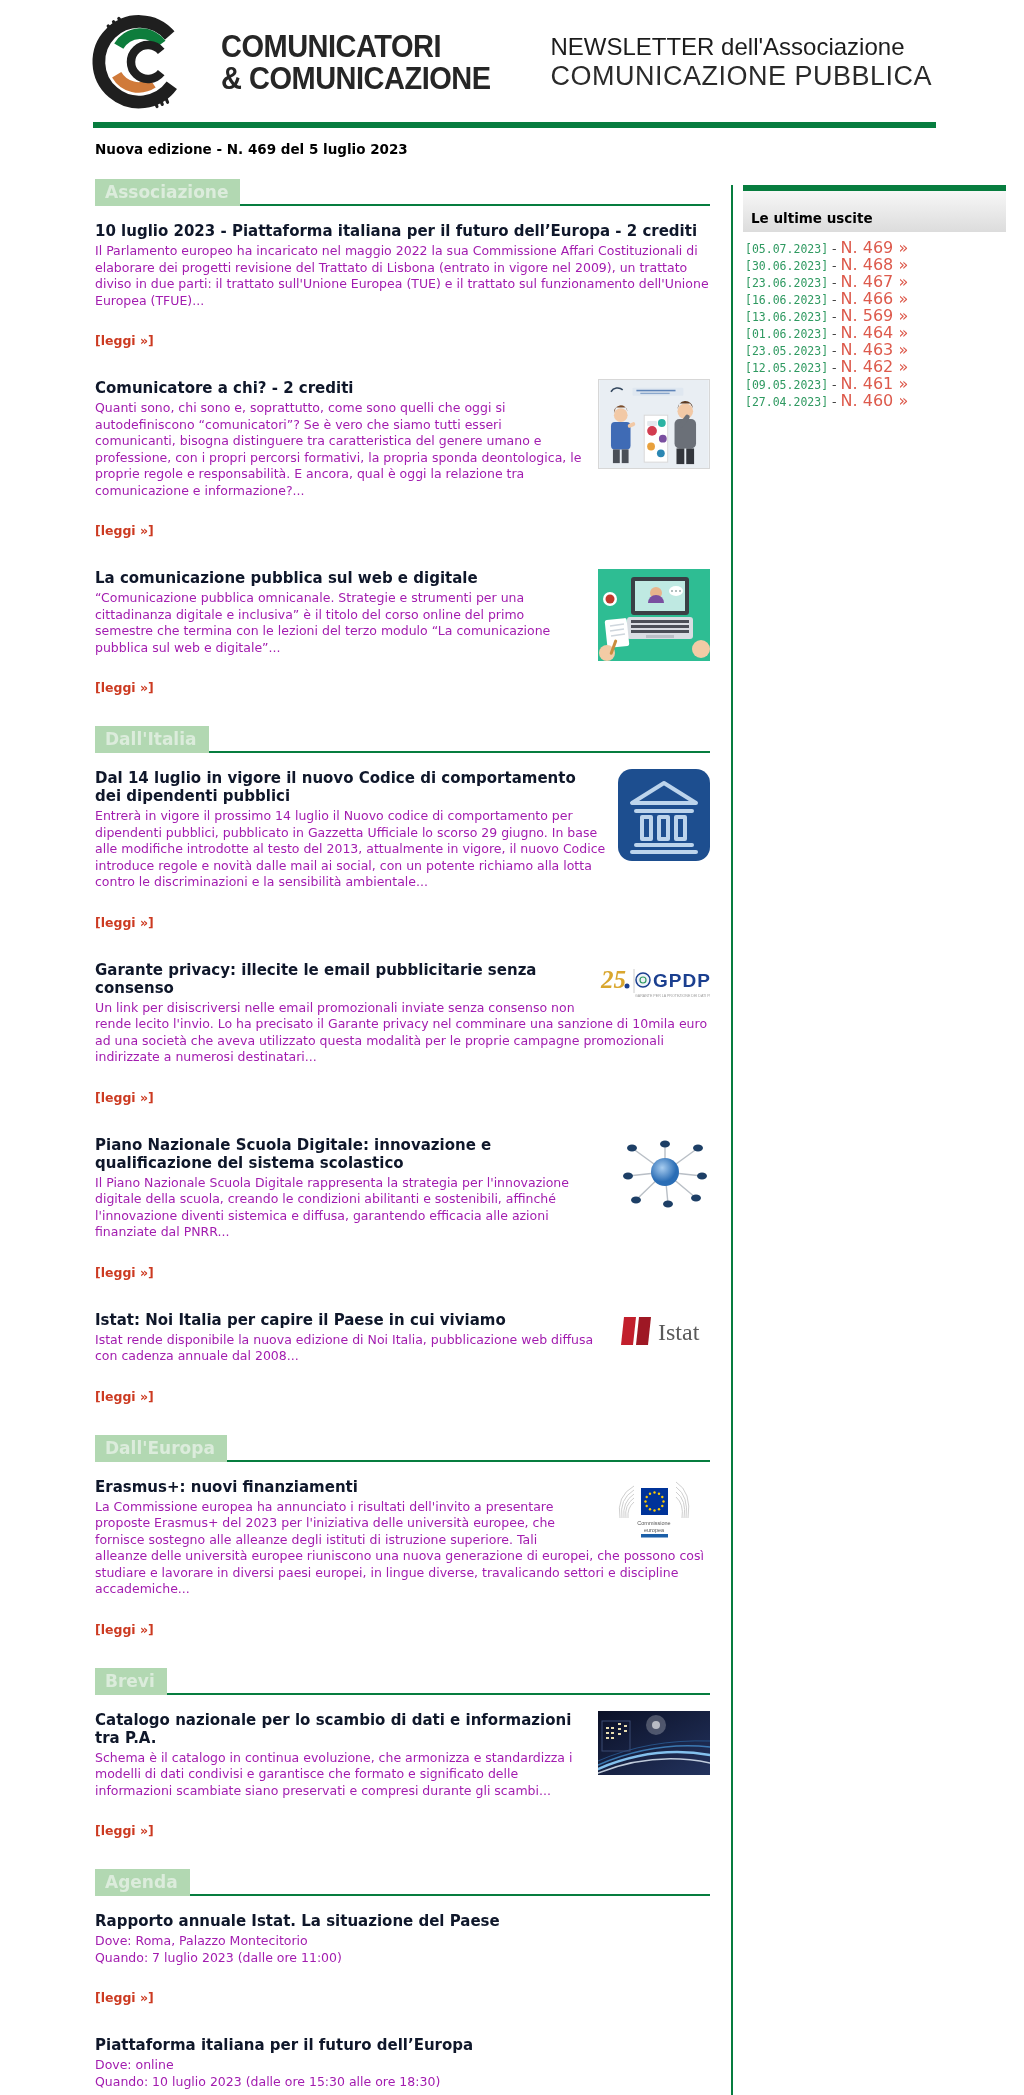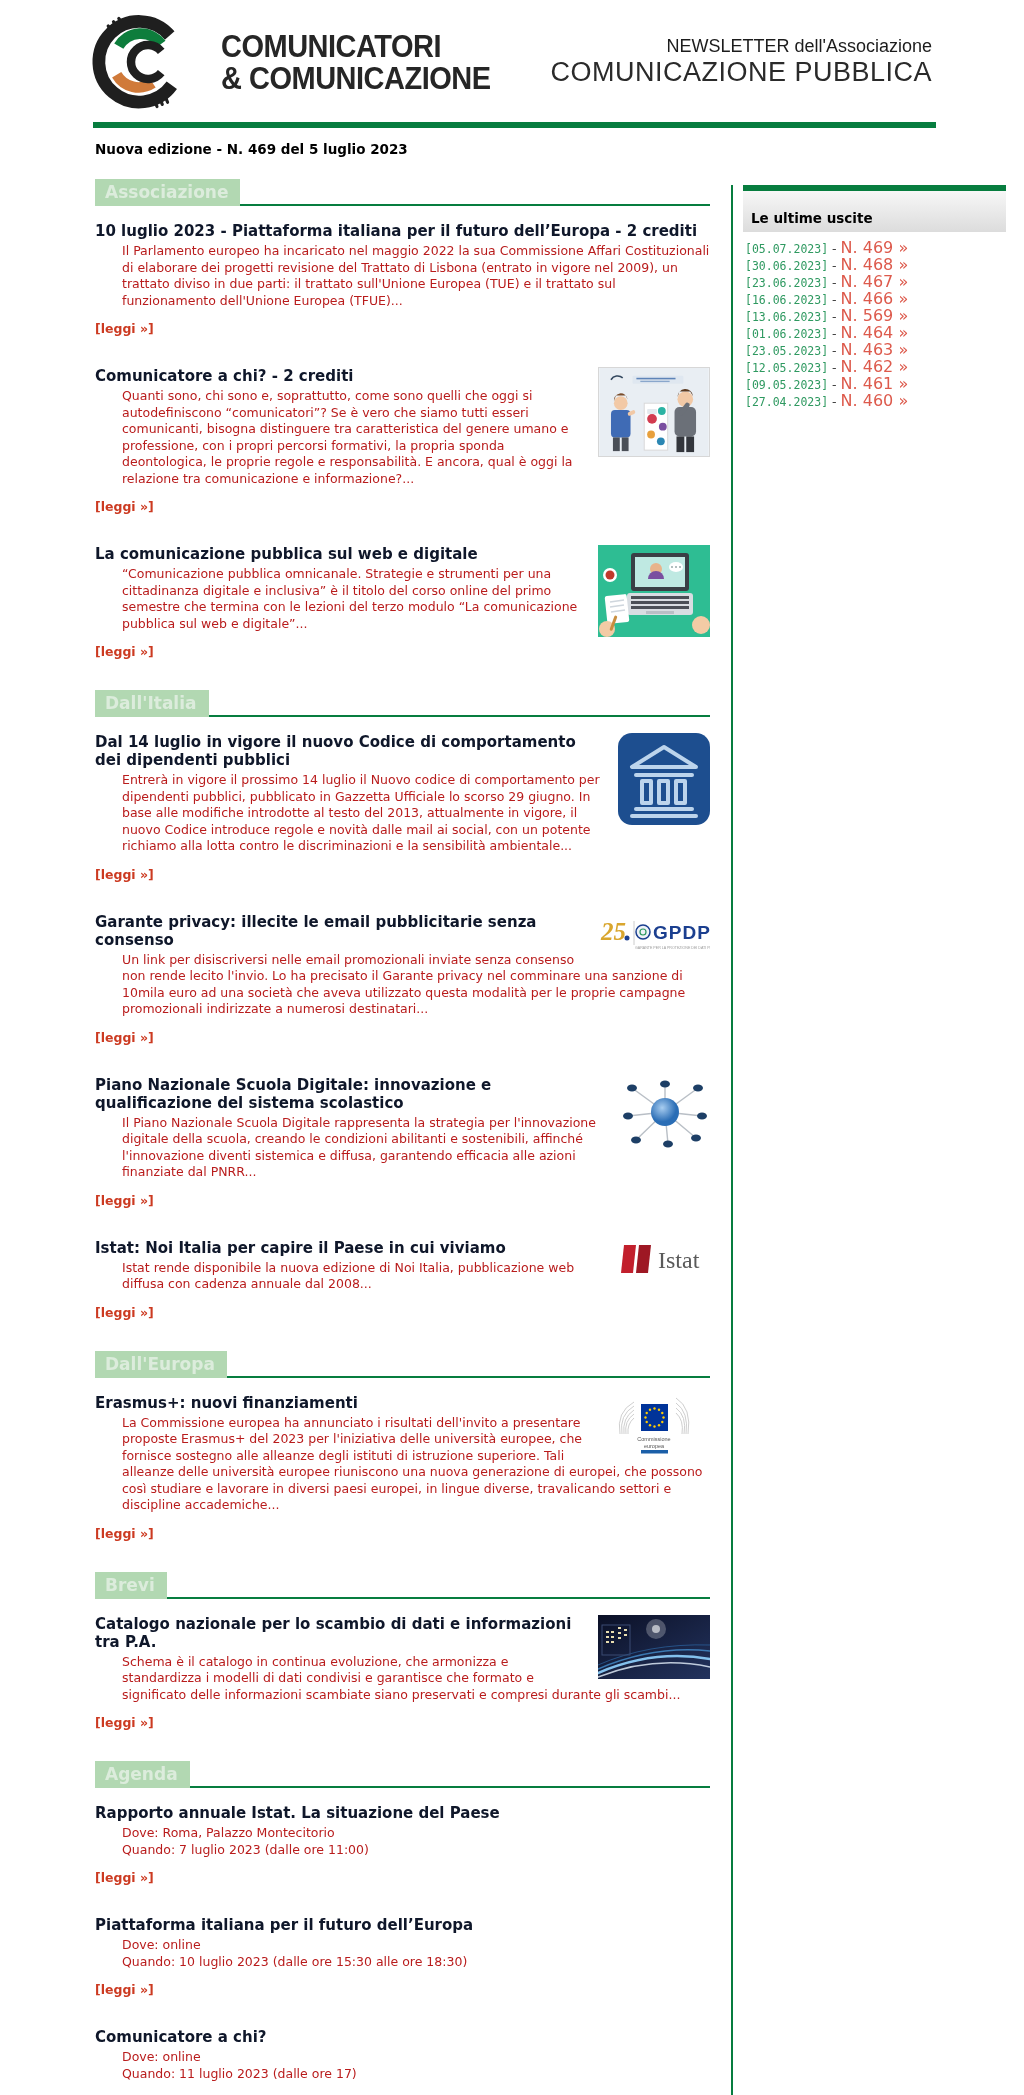--- a/index.html
+++ b/index.html
@@ -8,41 +8,41 @@
   .page { width:1024px; position:relative; }
 
   
   .hdr { display:flex; align-items:center; padding:10px 16px 4px 84px; height:118px;gap:11px; }
   .logo { width:112px; height:106px; flex:0 0 auto; }
   .brand { margin-left:14px; font-family:"Liberation Sans",sans-serif; font-weight:700;
            font-size:29px; line-height:1.04; color:#262626; letter-spacing:-0.5px;
            transform:scaleY(1.08); }
   .nl-title { margin-left:auto; margin-right:76px; text-align:left; color:#1c1c1c;
               font-family:"Liberation Sans",sans-serif; font-weight:400; }
-  .nl-title .nl1 { font-size:18px; letter-spacing:0;text-align:right; }
+  .nl-title .nl1 { font-size:24px; letter-spacing:0; }
   .nl-title .nl2 { font-size:27px; letter-spacing:0.5px; color:#2a2a2a; }
   .hdr-rule { height:6px; background:#077d3f; margin:4px 88px 0 93px; }
 
   
   .content { display:flex; padding-left:95px; }
   .main { width:615px; flex:0 0 615px; padding-top:13px; padding-bottom:34px; }
   .v-sep { width:2px; background:#077d3f; margin-left:21px; margin-top:57px; align-self:stretch; }
   .sidebar { width:263px; flex:0 0 263px; margin-left:10px; padding-top:57px; }
 
   .edition { font-size:13.5px; font-weight:700; color:#000; margin-bottom:22px; }
 
   .sec-head { display:flex; margin:18px 0 16px 0; }
   .sec-label { background:#b2d8b2; color:#dcecdc; font-weight:700; font-size:17px;
                padding:3px 12px 4px 10px; display:inline-block; }
   .sec-line { flex:1; height:2px; background:#077d3f; align-self:flex-end; }
 
   article { margin-bottom:30px; overflow:hidden; }
   .a-title { font-size:15px; font-weight:700; color:#0f172a; margin-bottom:3px; cursor:pointer; }
-  .a-body { font-size:12.5px; line-height:1.32; color:#b91c1c;margin-left:27px; }
-  .leggi { display:inline-block; margin-top:12px; color:#cc3a21; font-weight:700;
+  .a-body { font-size:12.5px; line-height:1.32; color:#a21caf; }
+  .leggi { display:inline-block; margin-top:24px; color:#cc3a21; font-weight:700;
            font-size:12.5px; text-decoration:none; cursor:pointer; }
   .a-fig { float:right; margin-left:12px; margin-bottom:4px; line-height:0; cursor:pointer; }
   .a-fig svg { display:block; }
   .fig-border svg { border:1px solid #d7d7d7; }
 
   
   .sb-bar { height:6px; background:#077d3f; }
   .sb-head { background:linear-gradient(#f7f7f7,#dcdcdc); font-size:13.5px; font-weight:700;
              color:#000; padding:19px 8px 6px 8px; margin-bottom:6px; }
   .sb-list { list-style:none; padding:2px 0 0 2px; }

